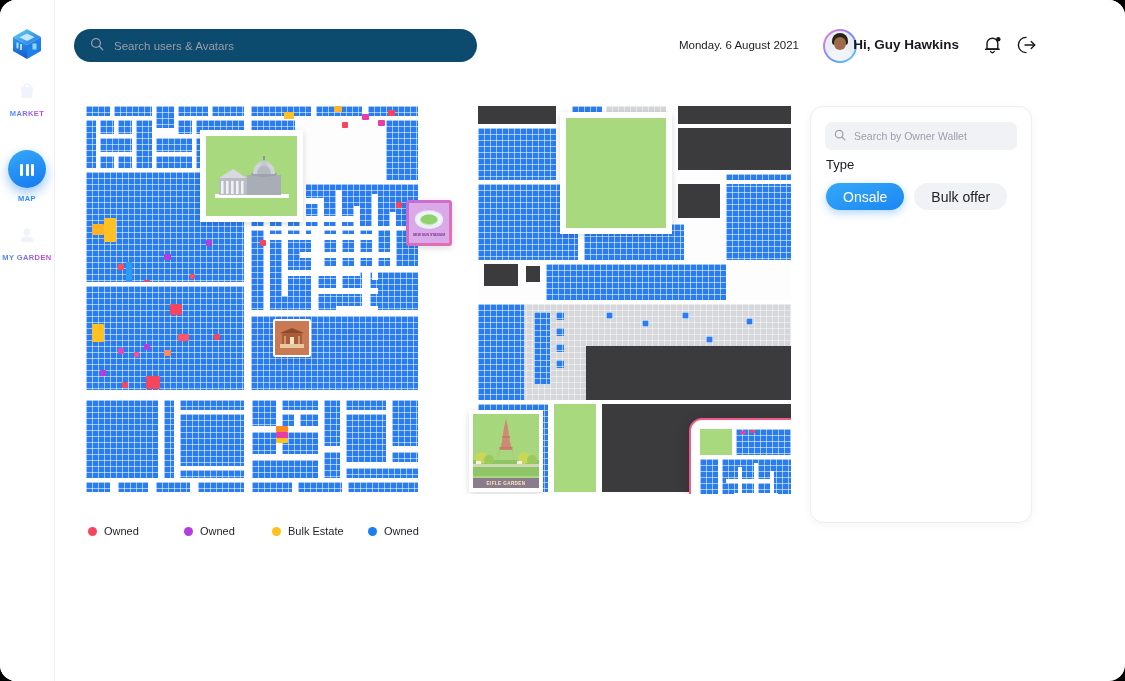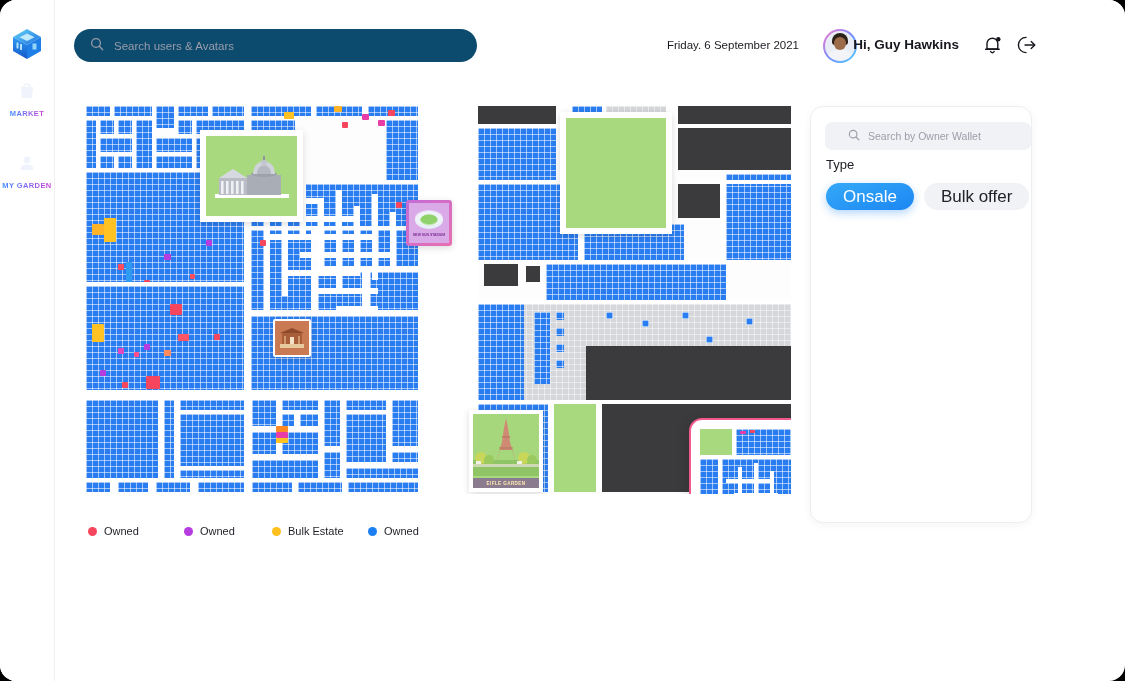--- a/index.html
+++ b/index.html
@@ -75,26 +75,26 @@
 
   
   #legend{position:absolute;left:88px;top:525px;display:flex;gap:0;}
   .leg{display:flex;align-items:center;font-size:11px;color:#1f1f27;}
   .leg .bullet{width:9px;height:9px;border-radius:50%;margin-right:7px;}
 
   
   #panel{position:absolute;left:810px;top:106px;width:220px;height:415px;background:#fff;
          border:1px solid #eceef2;border-radius:13px;box-shadow:0 2px 10px rgba(0,0,0,.045);}
   #ownerSearch{position:absolute;left:14px;top:15px;width:192px;height:28px;border-radius:7px;
-               background:#f1f2f6;display:flex;align-items:center;padding-left:14px;}
+               background:#f1f2f6;display:flex;align-items:center;}
   #ownerSearch .mag{margin-left:9px;margin-right:8px;}
   #ownerSearch .ph{font-size:10.5px;color:#9b9ea9;}
   #typeLabel{position:absolute;left:15px;top:50px;font-size:13px;color:#202028;}
   #chips{position:absolute;left:15px;top:76px;display:flex;gap:10px;}
-  .chip{height:27px;padding:0 17px;border-radius:14px;font-size:17px;display:flex;
+  .chip{height:27px;padding:0 17px;border-radius:14px;font-size:14px;display:flex;
         align-items:center;justify-content:center;cursor:pointer;}
   .chip.on{background:linear-gradient(160deg,#35a9f8,#1b86f3);color:#fff;
            box-shadow:0 3px 8px rgba(27,134,243,.35);}
   .chip.off{background:#f1f2f6;color:#22222a;}
 </style>
 </head>
 <body>
 
 <div id="app">
 
@@ -127,20 +127,26 @@
       <div class="nav-item">
         <div class="nav-ico faded">
           <svg width="20" height="20" viewBox="0 0 20 20">
             <path d="M4 6h12l-1 11H5Z" fill="#cfd8f5"></path>
             <path d="M7 6a3 3 0 0 1 6 0" stroke="#cfd8f5" stroke-width="1.6" fill="none"></path>
           </svg>
         </div>
         <div class="nav-label">MARKET</div>
       </div>
 
+      <div class="nav-item active">
+        <div class="nav-ico">
+          <span class="bars"><i></i><i></i><i></i></span>
+        </div>
+        <div class="nav-label">MAP</div>
+      </div>
 
 
       <div class="nav-item">
         <div class="nav-ico faded">
           <svg width="20" height="20" viewBox="0 0 20 20">
             <circle cx="10" cy="7" r="3.4" fill="#cfd8f5"></circle>
             <path d="M3.5 17c0-3.6 2.9-5.4 6.5-5.4s6.5 1.8 6.5 5.4Z" fill="#cfd8f5"></path>
           </svg>
         </div>
         <div class="nav-label">MY GARDEN</div>
@@ -154,21 +160,21 @@
     <div id="searchbar">
       <span class="mag">
         <svg width="14" height="14" viewBox="0 0 14 14">
           <circle cx="6" cy="6" r="4.4" stroke="#9a9daa" stroke-width="1.3" fill="none"></circle>
           <line x1="9.3" y1="9.3" x2="12.7" y2="12.7" stroke="#9a9daa" stroke-width="1.3" stroke-linecap="round"></line>
         </svg>
       </span>
       <span class="ph">Search  users &amp; Avatars</span>
     </div>
 
-    <div id="dateTxt">Friday. 6 September 2021</div>
+    <div id="dateTxt">Monday. 6 August 2021</div>
 
     <div id="avatar">
       <div class="face">
         <div class="body"></div>
           <div class="hair"></div>
           <div class="skin"></div>
       </div>
     </div>
 
     <div id="greet">Hi, Guy Hawkins</div>

